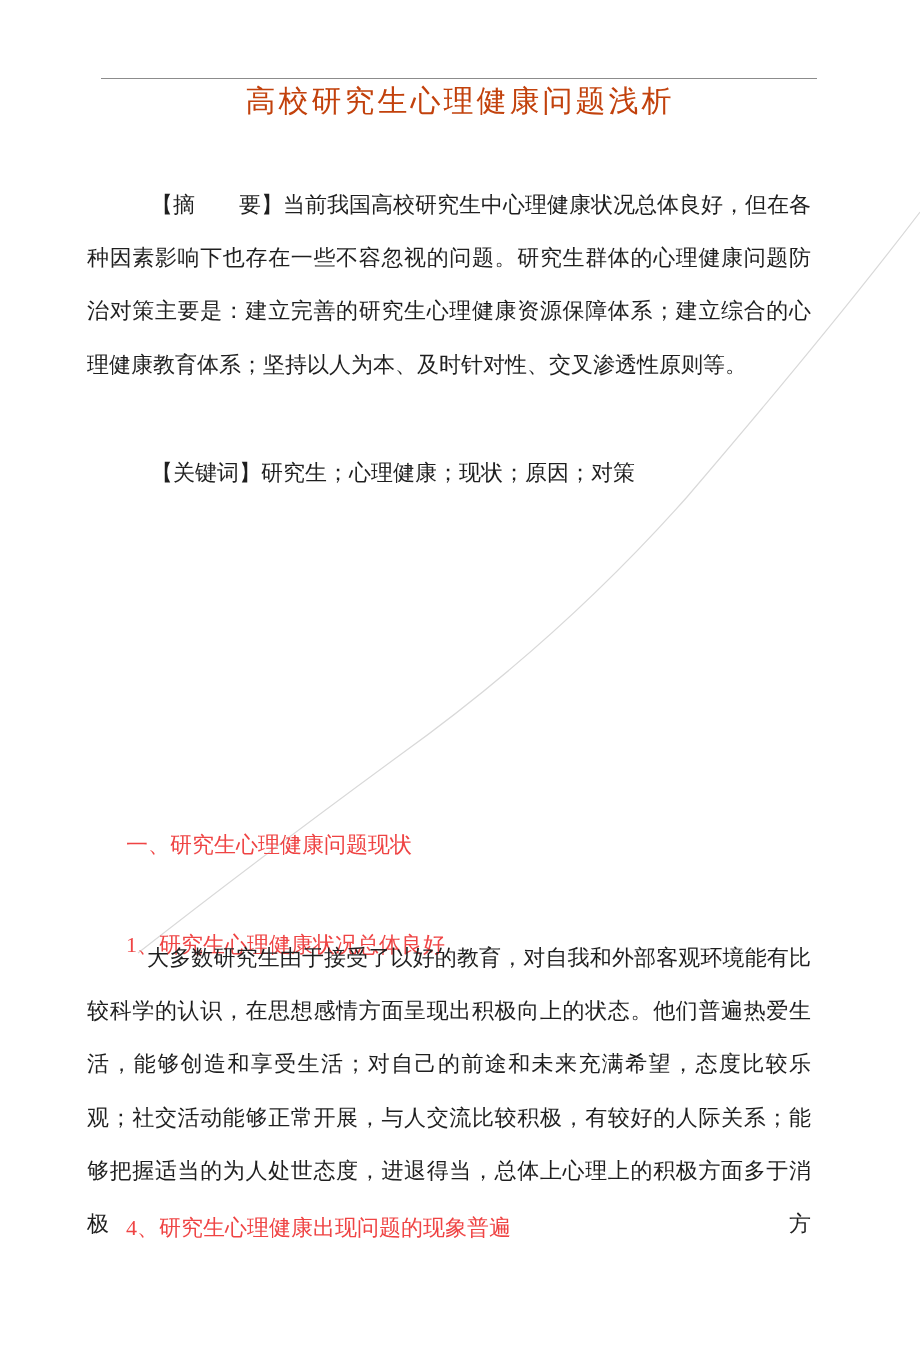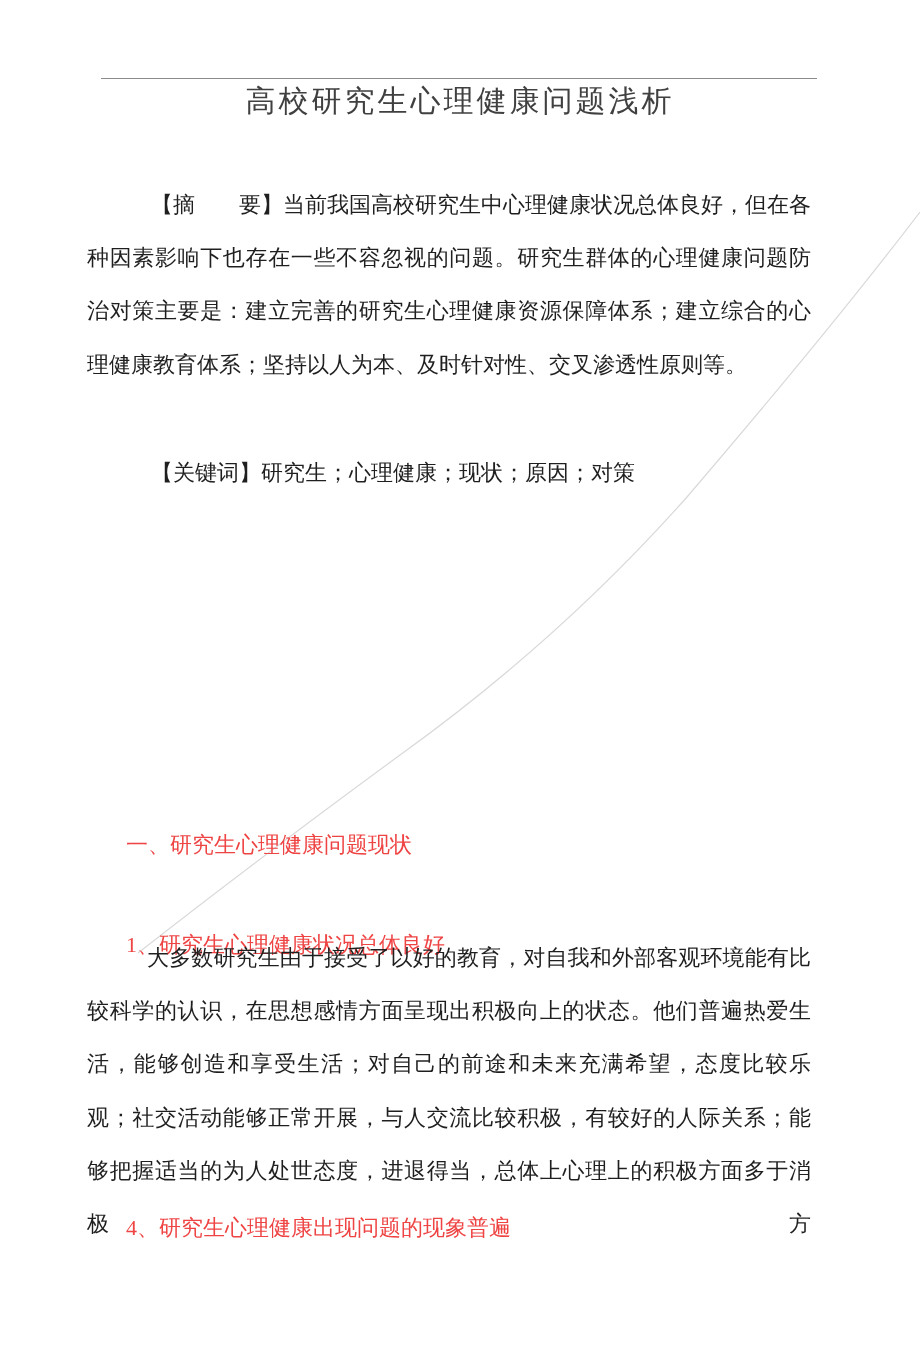--- a/index.html
+++ b/index.html
@@ -34,21 +34,21 @@
     position: absolute;
     left: 0;
     top: 81px;
     width: 920px;
     margin: 0;
     text-align: center;
     font-size: 30px;
     font-weight: normal;
     letter-spacing: 3px;
     line-height: 40px;
-    color: #404040;
+    color: #c2410c;
   }
   .para {
     position: absolute;
     left: 87px;
     width: 724px;
     margin: 0;
     font-size: 22px;
     line-height: 53.2px;
     text-align: justify;
     text-justify: inter-ideograph;

